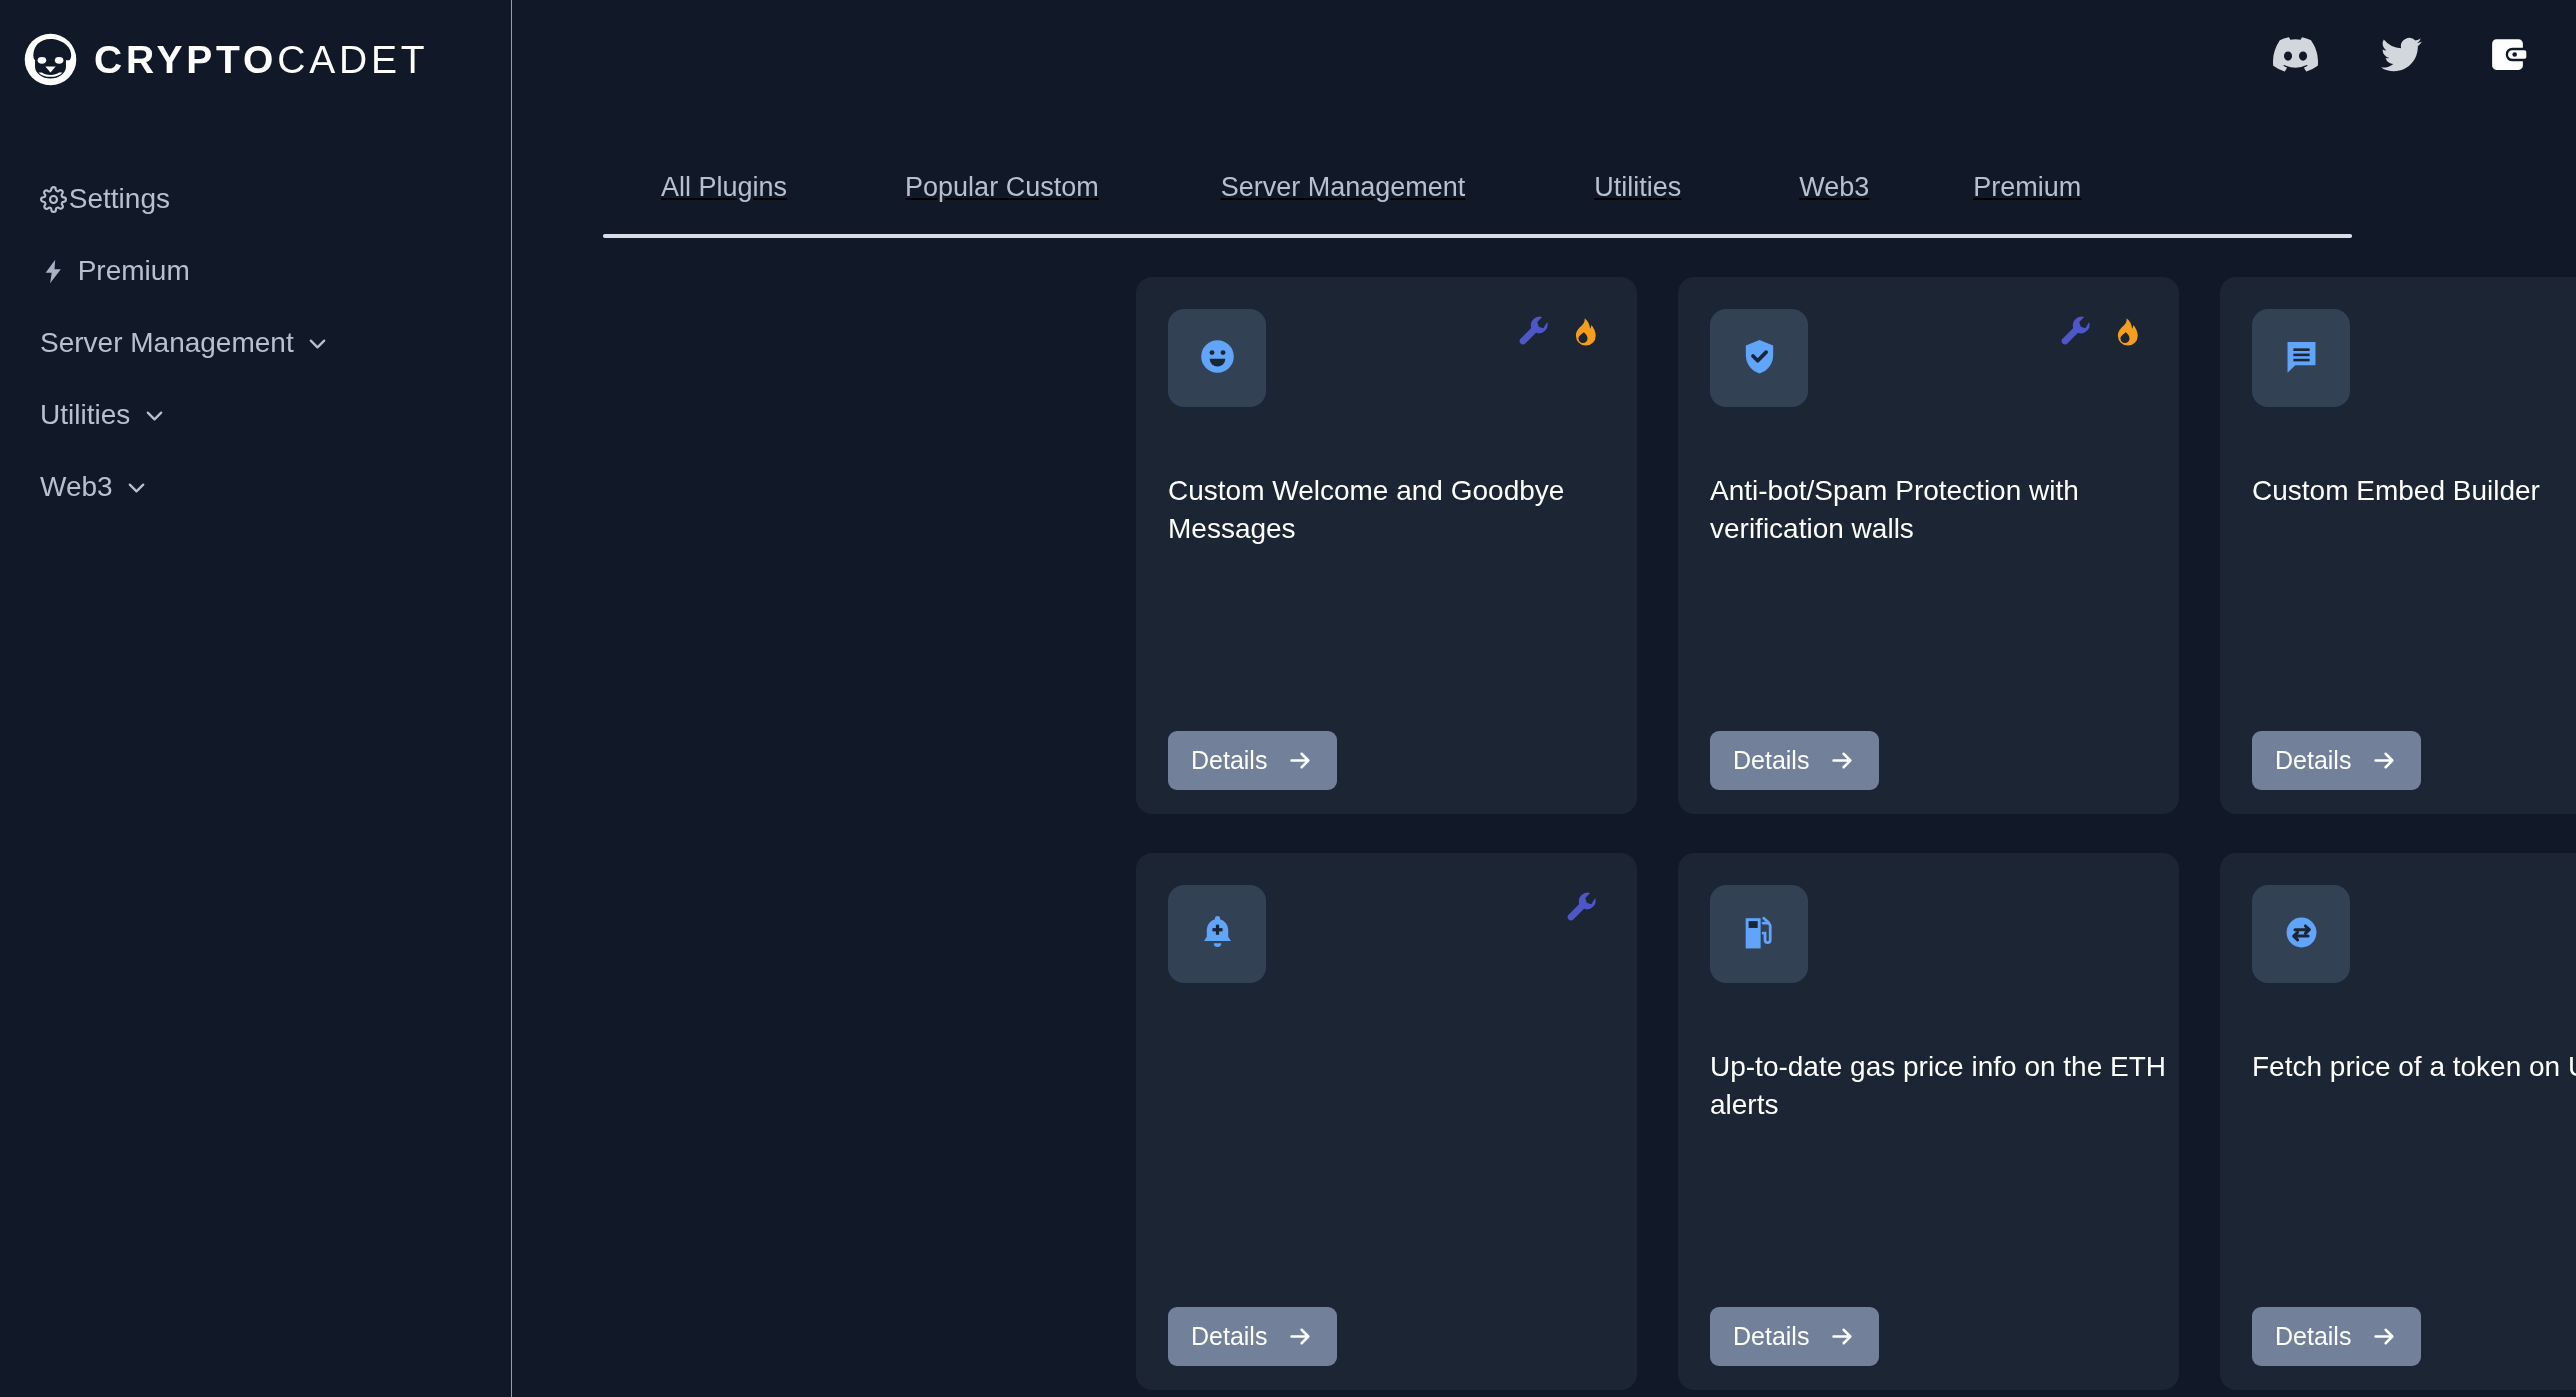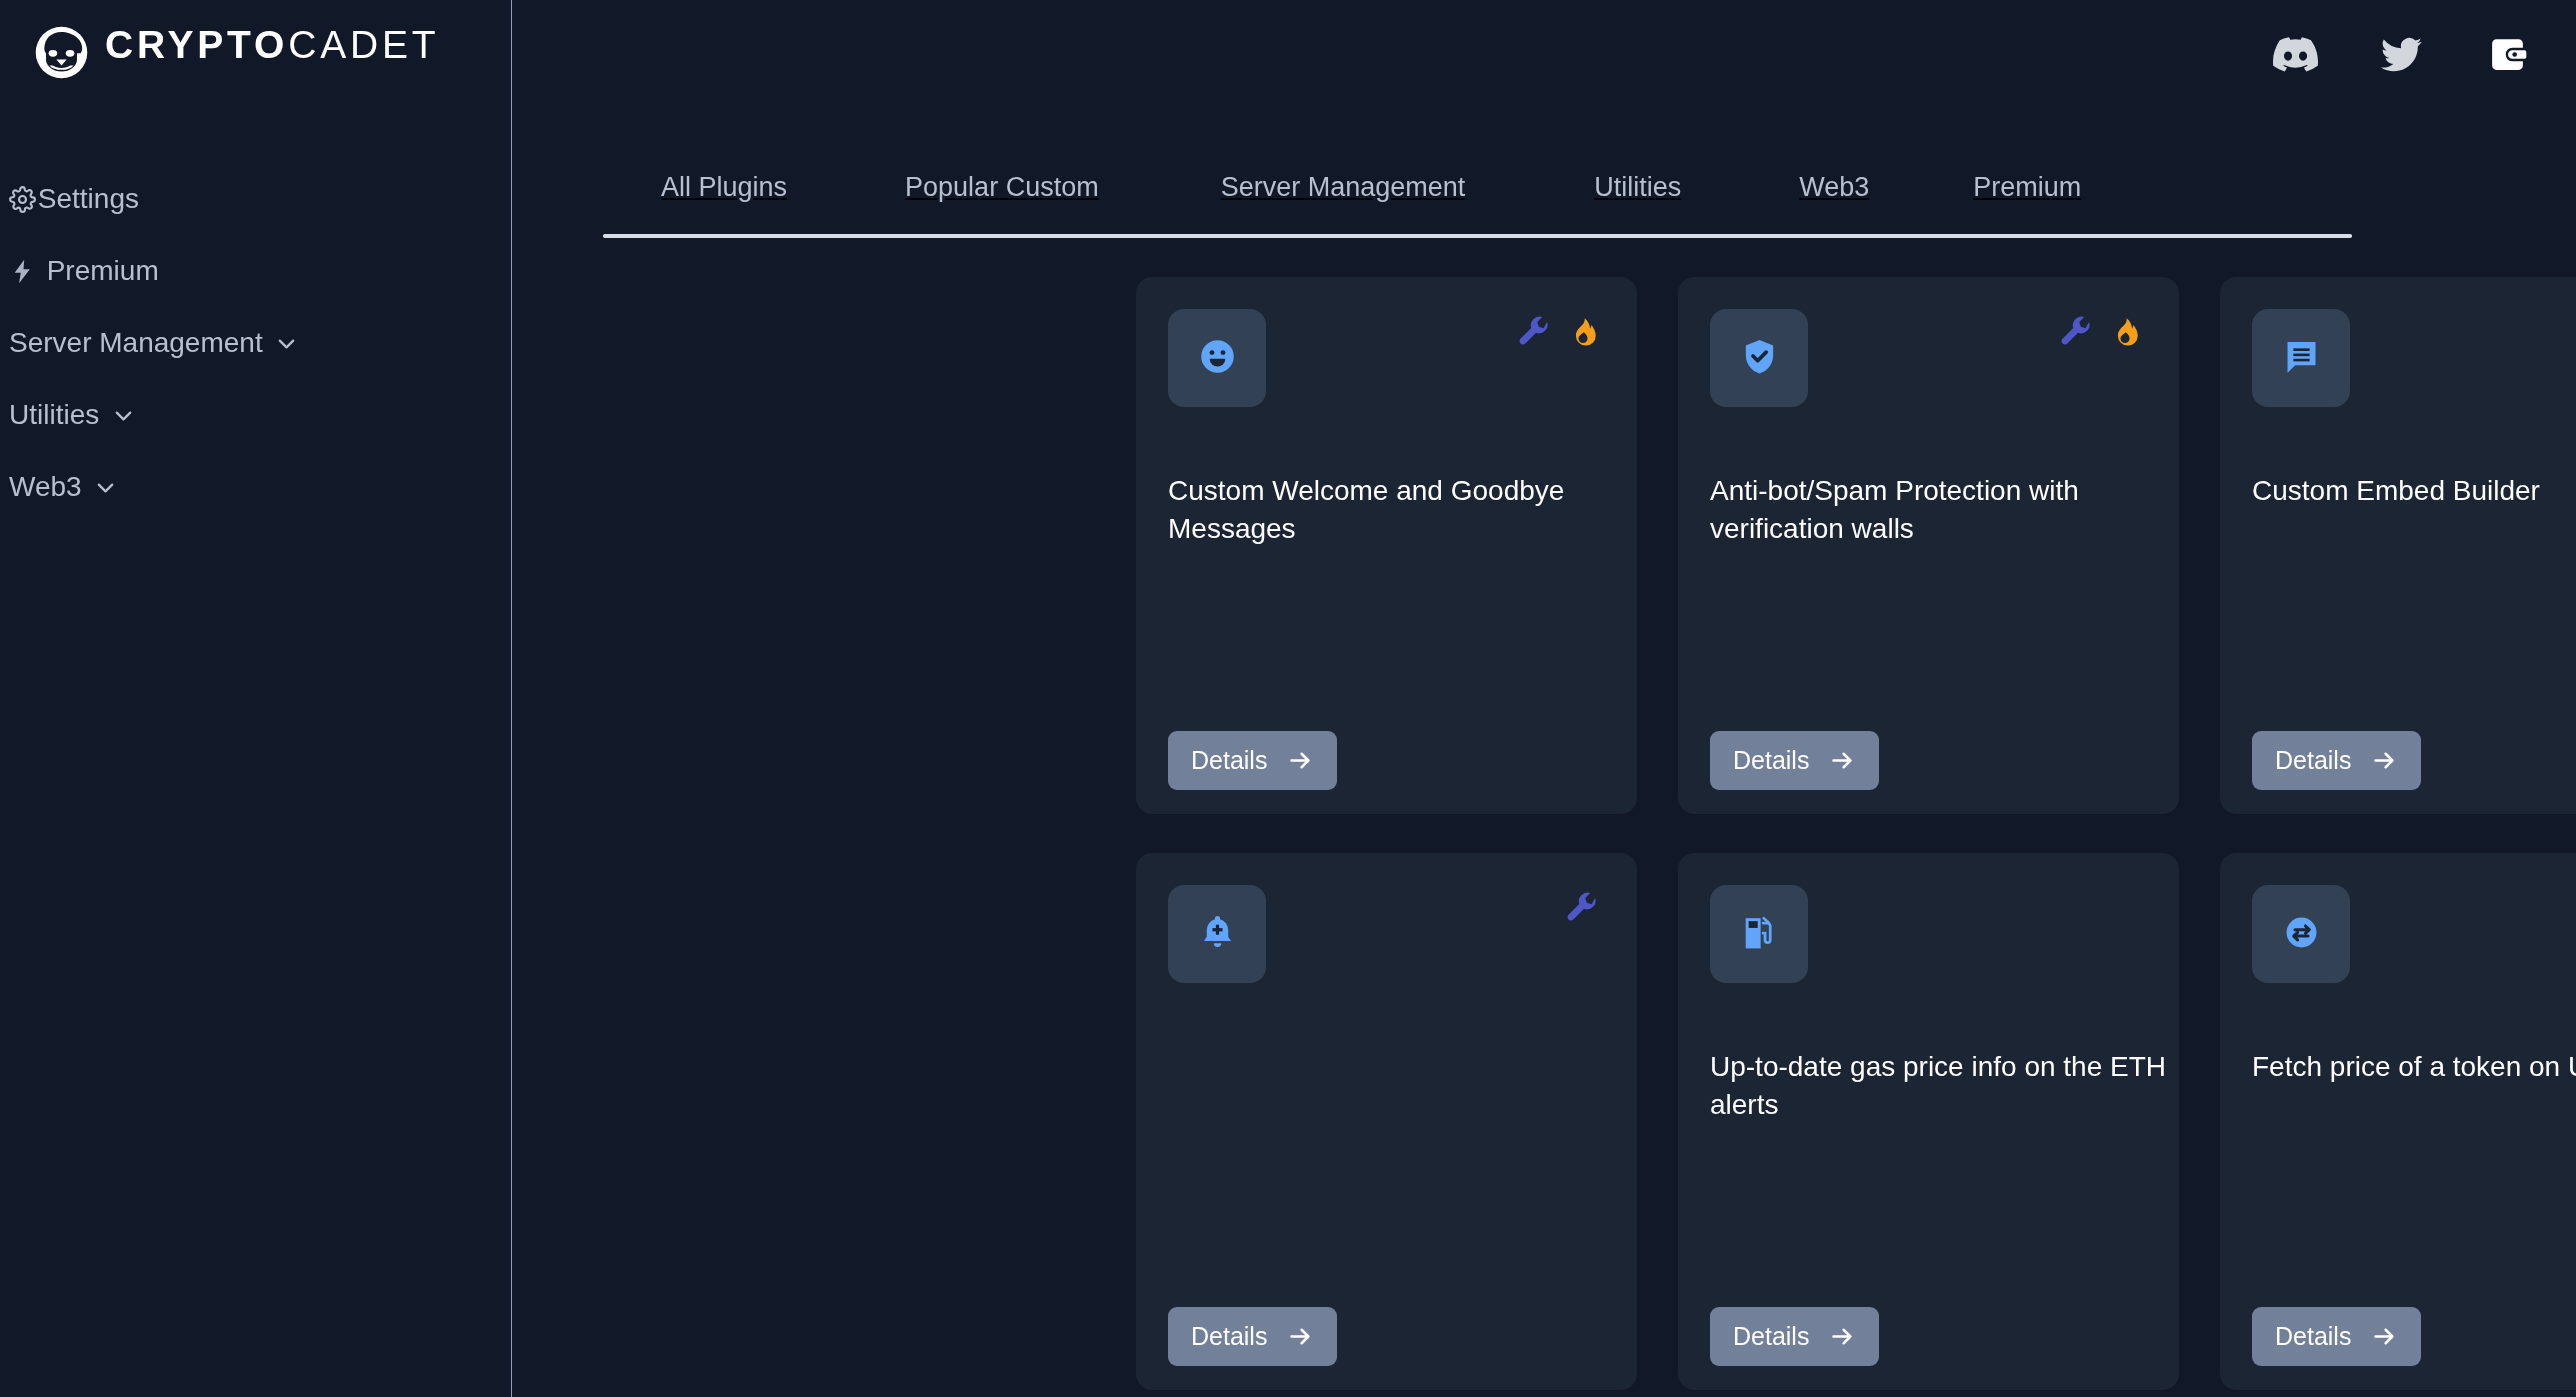--- a/index.html
+++ b/index.html
@@ -24,22 +24,23 @@
     position: relative;
     width: 512px;
     min-width: 512px;
     height: 1397px;
     background: #111827;
     border-right: 1.8px solid #8fa0b8;
     padding-top: 25px;
   }
   .brand {
     display: flex;
+    align-items: center;
     gap: 16px;
-    padding-left: 34px;
+    padding-left: 23px;
     height: 68px;
   }
   .brand-mark {
     width: 55px;
     height: 55px;
     flex: 0 0 55px;
   }
   .brand-text {
     font-size: 39px;
     letter-spacing: 3.8px;
@@ -52,21 +53,21 @@
 
   .nav {
     margin-top: 70px;
     display: flex;
     flex-direction: column;
   }
   .nav-item {
     display: flex;
     align-items: center;
     height: 72px;
-    padding-left: 9px;
+    padding-left: 40px;
     color: #b6c0cf;
     font-size: 28px;
     cursor: pointer;
     white-space: nowrap;
   }
   .nav-item .nav-ico {
     display: inline-flex;
     align-items: center;
     justify-content: center;
     flex: 0 0 auto;

